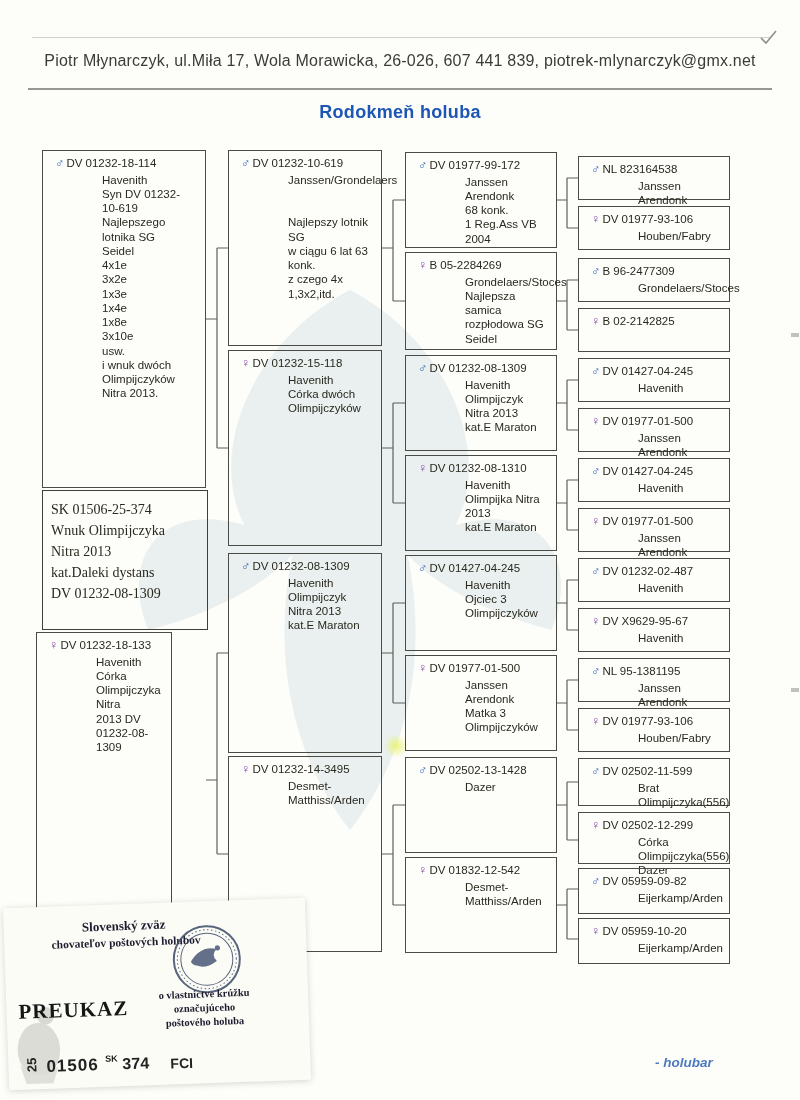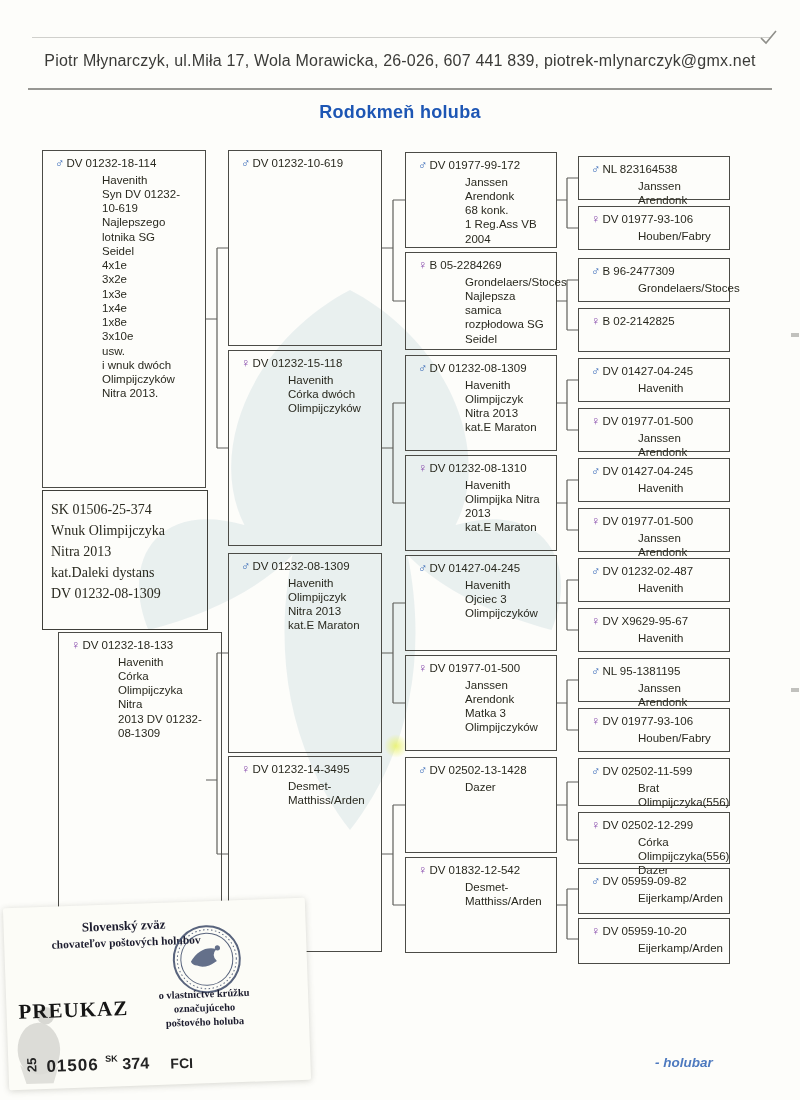--- a/index.html
+++ b/index.html
@@ -109,29 +109,35 @@
 i wnuk dwóch
 Olimpijczyków Nitra 2013.</div>
   </div>
 
   <div class="pbox subject" style="left:42px;top:490px;width:166px;height:140px">SK 01506-25-374
 Wnuk Olimpijczyka
 Nitra 2013
 kat.Daleki dystans
 DV 01232-08-1309</div>
 
-  <div class="pbox" style="left:58px;top:632px;width:164px;height:296px">
+  <div class="pbox" style="left:36px;top:632px;width:136px;height:296px">
     <div class="ringline"><span class="sym f">♀</span><span>DV 01232-18-133</span></div>
     <div class="pbody">Havenith
 Córka Olimpijczyka Nitra
 2013 DV 01232-08-1309</div>
   </div>
 
   <div class="pbox" style="left:228px;top:150px;width:154px;height:196px">
     <div class="ringline"><span class="sym m">♂</span><span>DV 01232-10-619</span></div>
+    <div class="pbody">Janssen/Grondelaers
+
+
+Najlepszy lotnik SG
+w ciągu 6 lat 63 konk.
+z czego 4x 1,3x2,itd.</div>
   </div>
   <div class="pbox" style="left:228px;top:350px;width:154px;height:196px">
     <div class="ringline"><span class="sym f">♀</span><span>DV 01232-15-118</span></div>
     <div class="pbody">Havenith
 Córka dwóch
 Olimpijczyków</div>
   </div>
   <div class="pbox" style="left:228px;top:553px;width:154px;height:200px">
     <div class="ringline"><span class="sym m">♂</span><span>DV 01232-08-1309</span></div>
     <div class="pbody">Havenith

